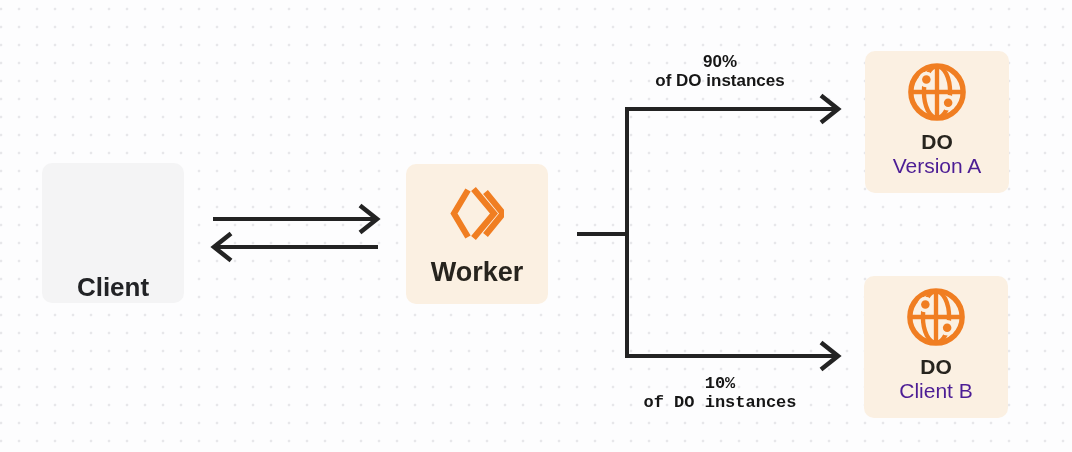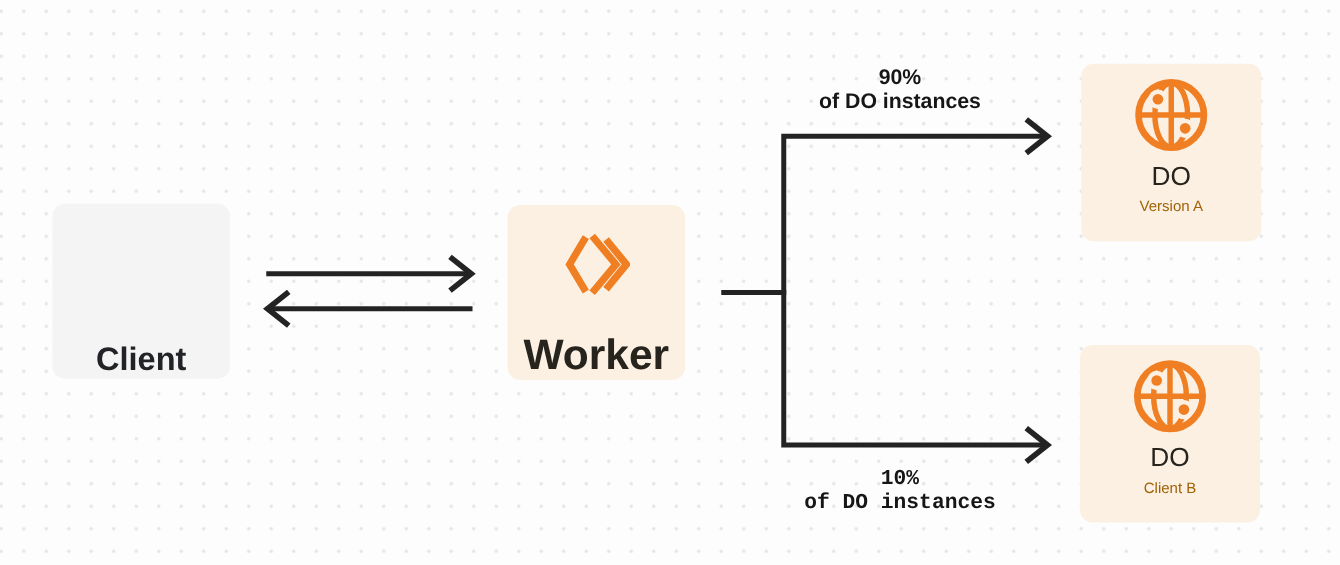--- a/index.html
+++ b/index.html
@@ -52,46 +52,46 @@
   }
 
   .node-worker {
     left: 406px; top: 164px;
     width: 142px; height: 140px;
     background: #fbf0e2;
     justify-content: flex-start;
     padding-top: 22px;
   }
   .node-worker .node-label {
-    margin-top: 28px;
-    font-size: 34px;
+    margin-top: 16px;
+    font-size: 27px;
     font-weight: 700;
     color: #27241e;
   }
 
   .node-do {
     width: 144px; height: 142px;
     background: #fbf0e2;
     justify-content: flex-start;
     padding-top: 10px;
   }
   .node-do-a { left: 865px; top: 51px; }
   .node-do-b { left: 864px; top: 276px; }
   .do-title {
     margin-top: 6px;
     font-size: 21px;
-    font-weight: 400;
+    font-weight: 700;
     line-height: 25px;
     color: #27241e;
   }
   .do-subtitle {
-    font-size: 12px;
+    font-size: 21px;
     font-weight: 400;
     line-height: 23px;
-    color: #a16207;
+    color: #4c1d95;
   }
 
   .branch-label {
     position: absolute;
     left: 620px;
     width: 200px;
     text-align: center;
     font-size: 17px;
     font-weight: 700;
     line-height: 19px;

